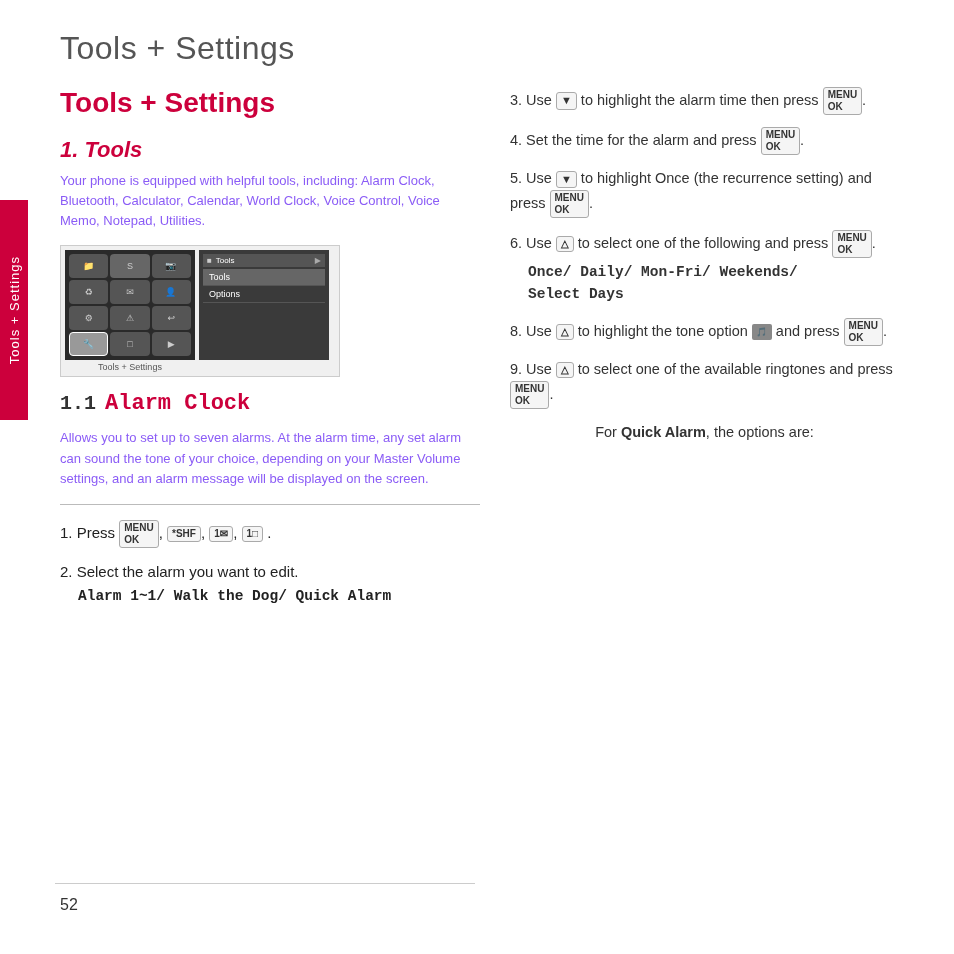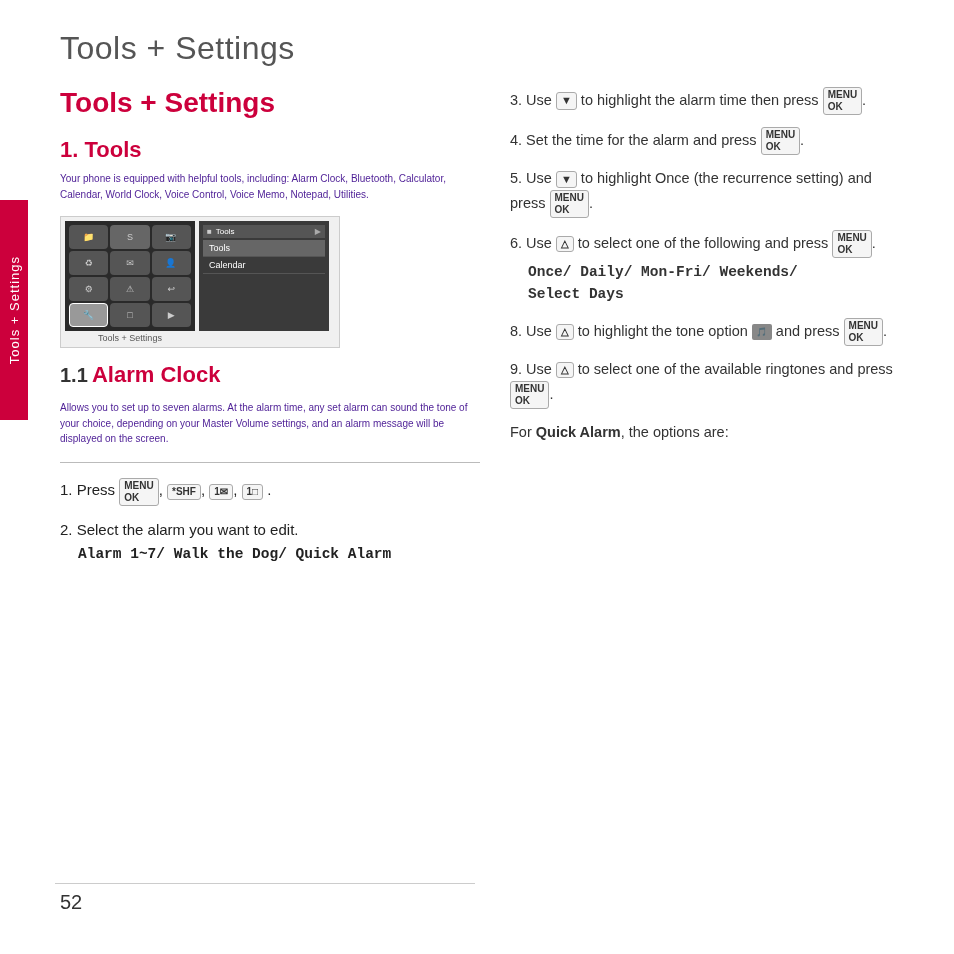--- a/index.html
+++ b/index.html
@@ -43,21 +43,21 @@
       transform: rotate(180deg);
       letter-spacing: 1px;
       white-space: nowrap;
     }
 
     
     .page-number {
       position: absolute;
       bottom: 40px;
       left: 60px;
-      font-size: 20px;
+      font-size: 16px;
       color: #333;
     }
 
     
     .bottom-rule {
       position: absolute;
       bottom: 70px;
       left: 55px;
       width: 420px;
       border: none;
@@ -89,33 +89,34 @@
       color: #cc003c;
       margin-bottom: 18px;
     }
 
     .subsection-number {
       font-size: 22px;
       font-weight: 700;
       color: #cc003c;
       margin-bottom: 8px;
       margin-top: 8px;
+      font-style: italic;
     }
 
     .subsection-title {
       font-size: 22px;
       font-weight: 700;
       color: #cc003c;
       display: inline;
     }
 
     .body-text {
-      font-size: 10px;
+      font-size: 13px;
       line-height: 1.55;
-      color: #4c1d95;
+      color: #8b5cf6;
       margin-bottom: 12px;
     }
 
     
     .screenshot-container {
       display: flex;
       gap: 4px;
       margin: 14px 0;
       border: 1px solid #ccc;
       padding: 4px;
@@ -293,46 +294,46 @@
       </div>
 
       <div>
         <div class="screen-right">
           <div class="screen-right-header">
             <span style="color:#ccc;font-size:8px;">■</span>
             <span>Tools</span>
             <span style="margin-left:auto;color:#aaa;">▶</span>
           </div>
           <div class="screen-menu-item active">Tools</div>
-          <div class="screen-menu-item">Calendar</div>
+          <div class="screen-menu-item">Options</div>
         </div>
       </div>
     </div>
 
-    <div style="margin-top:8px;">
+    <div style="margin-top:8px;font-family:Liberation Mono, monospace;">
       <span style="font-size:20px;font-weight:700;color:#333;">1.1</span>
       <span class="subsection-title">Alarm Clock</span>
     </div>
 
     <div class="body-text" style="margin-top:12px;">Allows you to set up to seven alarms. At the alarm time, any set alarm can sound the tone of your choice, depending on your Master Volume settings, and an alarm message will be displayed on the screen.</div>
 
     <hr class="divider-left">
 
     <div class="step">
       <span class="step-text">1. Press
         <span class="btn-icon menu-ok">MENU<br>OK</span>,
         <span class="btn-icon">*SHF</span>,
         <span class="btn-icon">1✉</span>,
         <span class="btn-icon">1□</span> .
       </span>
     </div>
 
     <div class="step">
       <span class="step-text">2. Select the alarm you want to edit.<br>
-        <span class="indent step-bold">Alarm 1~7/ Walk the Dog/ Quick Alarm</span>
+        <span class="indent step-bold">Alarm 1~1/ Walk the Dog/ Quick Alarm</span>
       </span>
     </div>
 
   </div>
 
   <div class="right-col">
 
     <div class="steps">
 
       <div class="step">
@@ -379,21 +380,21 @@
 
       <div class="step">
         <span>9. Use
           <span class="btn-icon nav" style="font-size:10px;">△</span>
           to select one of the available ringtones and press
           <span class="btn-icon menu-ok">MENU<br>OK</span>.
         </span>
       </div>
 
       <div class="step">
-        <div style="margin-top:0;">
+        <div style="margin-top:0;text-align:center;">
           For <strong>Quick Alarm</strong>, the options are:
         </div>
       </div>
 
     </div>
   </div>
 
 </div>
 
 <hr class="bottom-rule">

